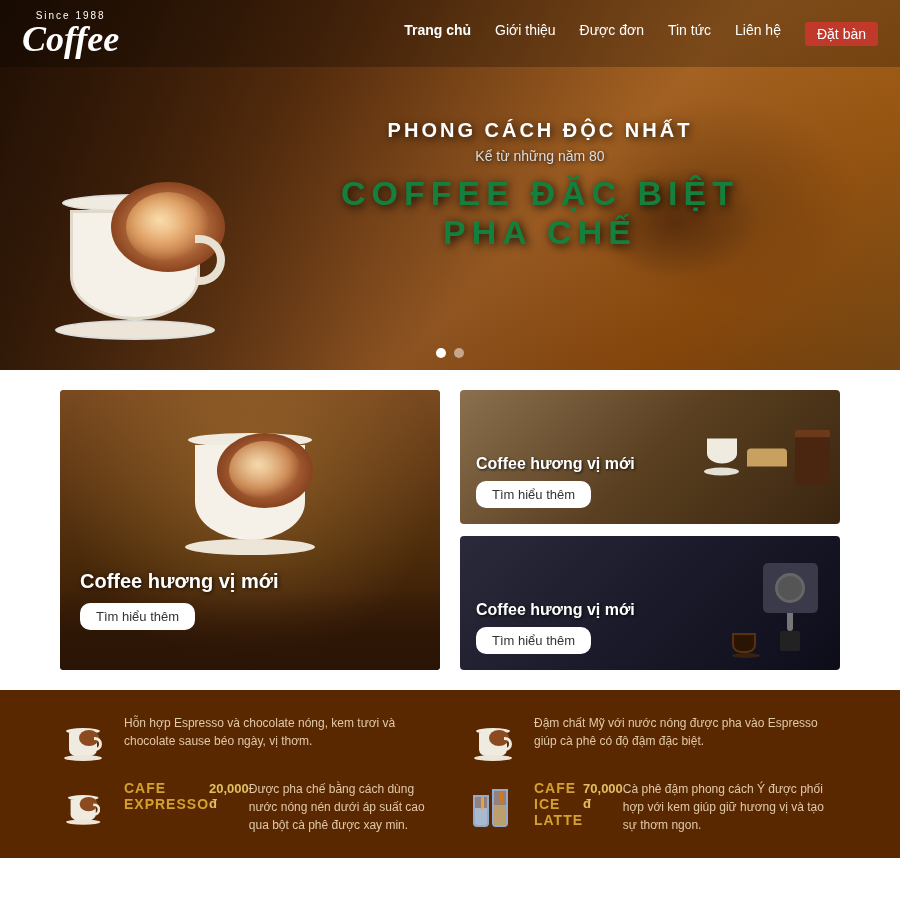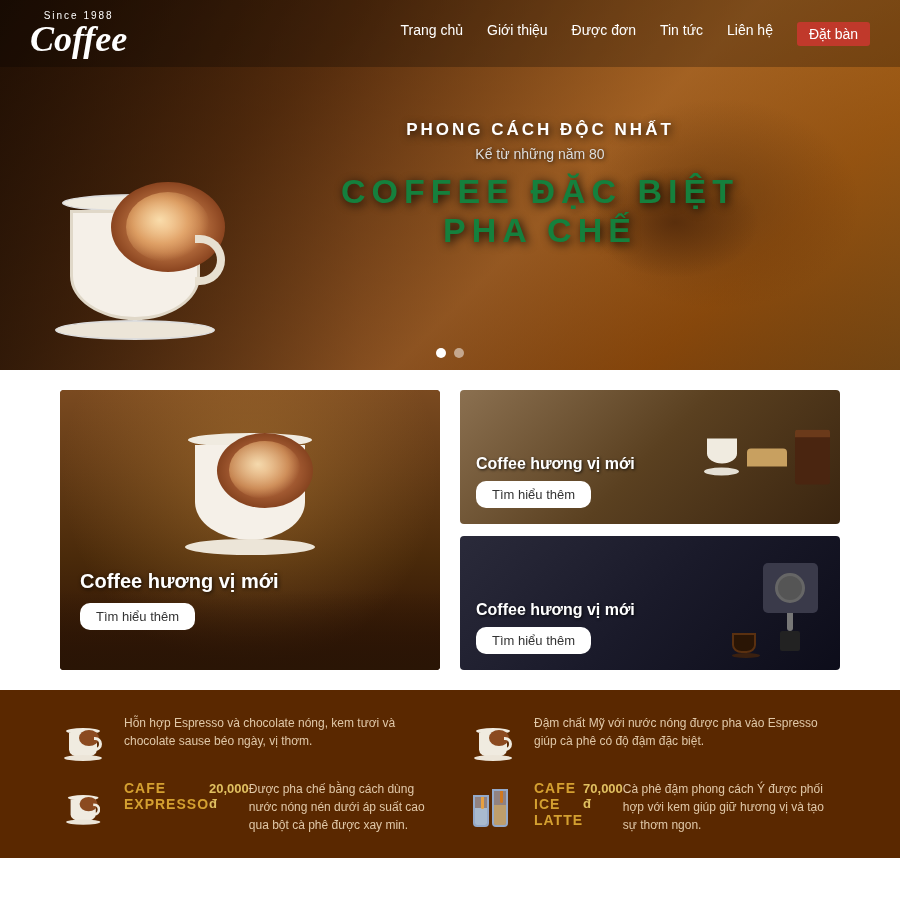--- a/index.html
+++ b/index.html
@@ -6,21 +6,21 @@
     body { font-family: Arial, sans-serif; width: 900px; overflow-x: hidden; }
 
     
     .header {
       position: absolute;
       top: 0; left: 0; right: 0;
       z-index: 10;
       display: flex;
       align-items: center;
       justify-content: space-between;
-      padding: 10px 30px;
+      padding: 10px 22px;
       background: rgba(0,0,0,0.25);
     }
     .logo-area {
       display: flex;
       flex-direction: column;
       align-items: center;
       color: #fff;
     }
     .logo-since {
       font-size: 10px;
@@ -40,21 +40,21 @@
       gap: 24px;
     }
     .nav a {
       color: #fff;
       text-decoration: none;
       font-size: 14px;
       cursor: pointer;
     }
     .nav a.active {
       color: #fff;
-      font-weight: normal;
+      font-weight: bold;
     }
     .nav a.btn-dat-ban {
       background: #c0392b;
       padding: 4px 12px;
       border-radius: 3px;
     }
 
     
     .hero {
       position: relative;
@@ -152,21 +152,21 @@
 
     .hero-text {
       position: absolute;
       top: 50%;
       left: 50%;
       transform: translate(-30%, -50%);
       text-align: center;
       color: #fff;
     }
     .hero-title1 {
-      font-size: 17px;
+      font-size: 20px;
       font-weight: bold;
       letter-spacing: 3px;
       text-shadow: 2px 2px 8px rgba(0,0,0,0.8);
       margin-bottom: 6px;
     }
     .hero-subtitle {
       font-size: 14px;
       margin-bottom: 10px;
       color: #ddd;
       text-shadow: 1px 1px 4px rgba(0,0,0,0.8);

